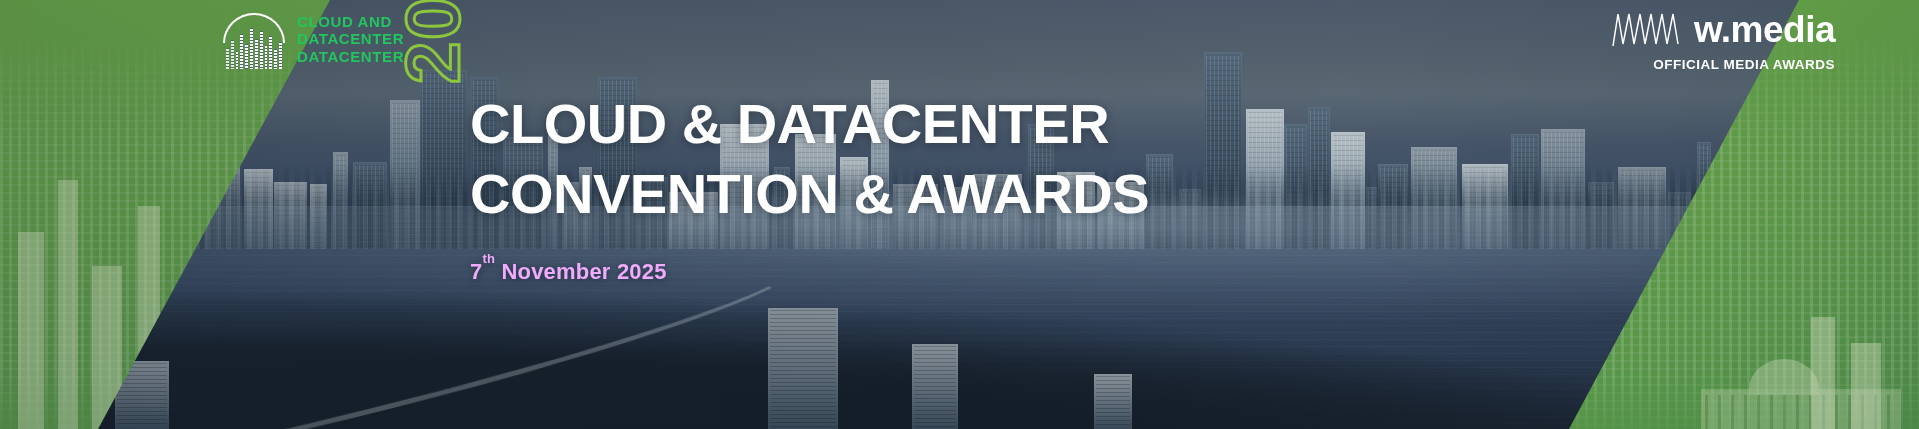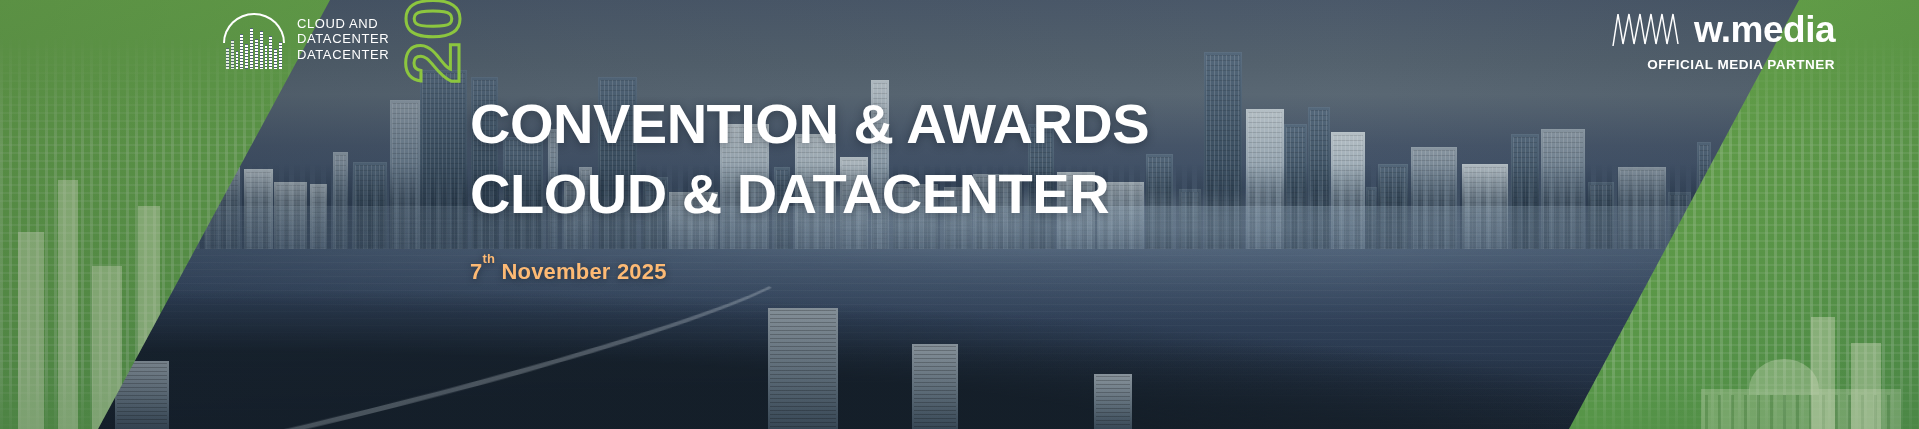--- a/index.html
+++ b/index.html
@@ -177,22 +177,22 @@
       rgba(70,90,110,.95) 0 1px, rgba(255,255,255,0) 1px 3px);
   }
   .logo-bars i:nth-child(1){height:52%} .logo-bars i:nth-child(2){height:70%}
   .logo-bars i:nth-child(3){height:44%} .logo-bars i:nth-child(4){height:86%}
   .logo-bars i:nth-child(5){height:62%} .logo-bars i:nth-child(6){height:100%}
   .logo-bars i:nth-child(7){height:74%} .logo-bars i:nth-child(8){height:92%}
   .logo-bars i:nth-child(9){height:58%} .logo-bars i:nth-child(10){height:80%}
   .logo-bars i:nth-child(11){height:48%} .logo-bars i:nth-child(12){height:66%}
   .logo-bars i:nth-child(1),.logo-bars i:nth-child(2){opacity:.82}
   .logo-words{
-    color:#ffffff; font-weight:normal; line-height:1.16;
-    font-size:13px; letter-spacing:.6px;
+    color:#22c55e; font-weight:bold; line-height:1.16;
+    font-size:15px; letter-spacing:.6px;
   }
 
   
   .partner{
     position:absolute; right:84px; top:10px;
     z-index:6; text-align:center;
   }
   .partner-top{ display:flex; align-items:center; justify-content:flex-end; gap:8px; }
   .wave{ width:74px; height:38px; display:block; }
   .wmedia{
@@ -231,21 +231,21 @@
   .headline .ln1{ font-size:56px; }
   .headline .ln2{ font-size:56px; margin-top:14px; }
   .headline .ln3{ font-size:56px; margin-top:14px; }
 
   
   .meta{
     position:absolute; left:470px; top:259px; z-index:6;
     width:700px; display:flex; align-items:baseline;
   }
   .meta .date{
-    color:#fdba74; font-size:22px; font-weight:bold;
+    color:#f0abfc; font-size:22px; font-weight:bold;
     letter-spacing:.2px; text-shadow:0 1px 6px rgba(12,22,34,.5);
     width:520px;
   }
   .meta .date sup{ font-size:13px; top:-.62em; position:relative; font-weight:bold; }
   .meta .venue{
     color:#ffffff; font-size:22px; font-weight:bold;
     letter-spacing:.2px; text-shadow:0 1px 6px rgba(12,22,34,.5);
     white-space:nowrap;
   }
 
@@ -378,27 +378,27 @@
     </div>
   </div>
 
   <div class="partner">
     <div class="partner-top">
       <svg class="wave" viewBox="0 0 74 38">
         <path d="M1 36 L6 4 L11 34 L17 4 L22 34 L28 4 L33 34 L39 4 L44 34 L50 4 L55 34 L61 4 L66 34" fill="none" stroke="#ffffff" stroke-width="1.5"></path>
       </svg>
       <span class="wmedia">w.media</span>
     </div>
-    <div class="partner-sub">OFFICIAL MEDIA PARTNER</div>
+    <div class="partner-sub">OFFICIAL MEDIA AWARDS</div>
   </div>
 
   <div class="year">2025</div>
 
   <div class="headline">
+    <div class="ln ln2">CLOUD &amp; DATACENTER</div>
     <div class="ln ln3">CONVENTION &amp; AWARDS</div>
-    <div class="ln ln2">CLOUD &amp; DATACENTER</div>
   </div>
 
   <div class="meta">
     <div class="date"><span>7</span><sup>th</sup><span> November 2025</span></div>
   </div>
 
 </div>
 
 </body></html>

